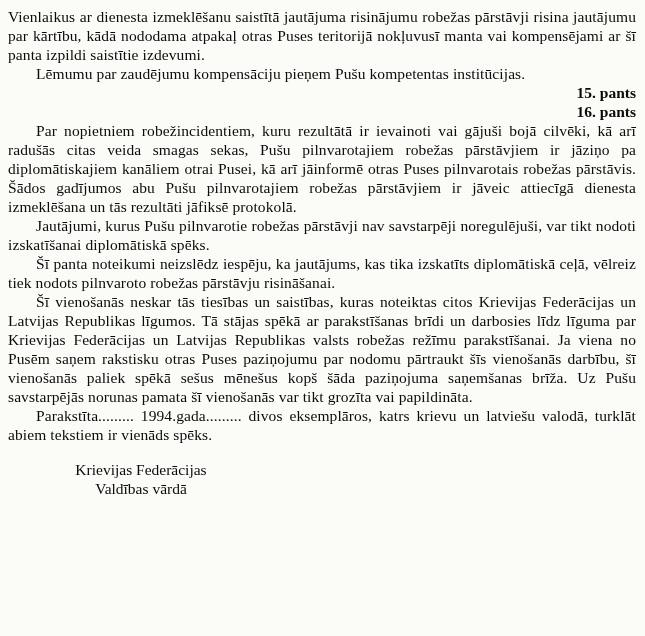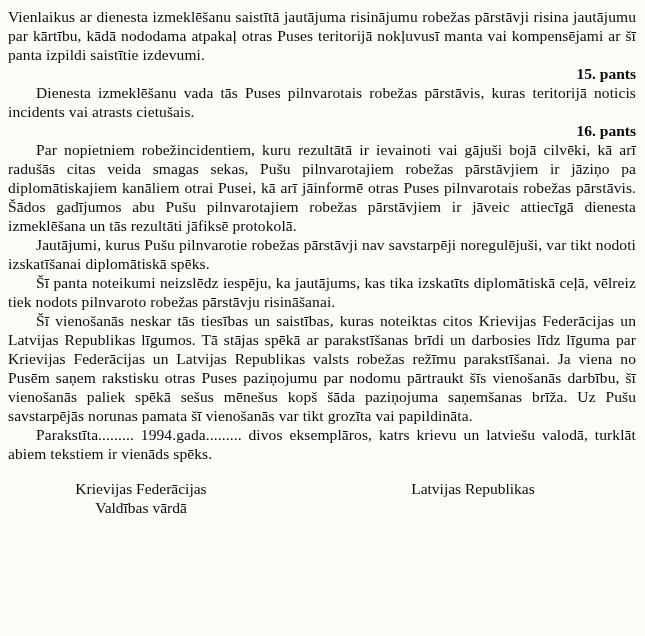--- a/index.html
+++ b/index.html
@@ -54,38 +54,37 @@
     .sig-col.right {
       transform: translateX(-16px);
     }
   </style>
 </head>
 <body>
 
 <div class="page">
 
   <p class="para no-indent">Vienlaikus ar dienesta izmeklēšanu saistītā jautājuma risinājumu robežas pārstāvji risina jautājumu par kārtību, kādā nododama atpakaļ otras Puses teritorijā nokļuvusī manta vai kompensējami ar šī panta izpildi saistītie izdevumi.</p>
+  <p class="para">Lēmumu par zaudējumu kompensāciju pieņem Pušu kompetentas institūcijas.</p>
 
   <p class="heading">15. pants</p>
 
-  <p class="para">Dienesta izmeklēšanu vada tās Puses pilnvarotais robežas pārstāvis, kuras teritorijā noticis incidents vai atrasts cietušais.</p>
 
   <p class="heading">16. pants</p>
 
   <p class="para">Par nopietniem robežincidentiem, kuru rezultātā ir ievainoti vai gājuši bojā cilvēki, kā arī radušās citas veida smagas sekas, Pušu pilnvarotajiem robežas pārstāvjiem ir jāziņo pa diplomātiskajiem kanāliem otrai Pusei, kā arī jāinformē otras Puses pilnvarotais robežas pārstāvis. Šādos gadījumos abu Pušu pilnvarotajiem robežas pārstāvjiem ir jāveic attiecīgā dienesta izmeklēšana un tās rezultāti jāfiksē protokolā.</p>
   <p class="para">Jautājumi, kurus Pušu pilnvarotie robežas pārstāvji nav savstarpēji noregulējuši, var tikt nodoti izskatīšanai diplomātiskā spēks.</p>
   <p class="para">Šī panta noteikumi neizslēdz iespēju, ka jautājums, kas tika izskatīts diplomātiskā ceļā, vēlreiz tiek nodots pilnvaroto robežas pārstāvju risināšanai.</p>
 
 
   <p class="para">Šī vienošanās neskar tās tiesības un saistības, kuras noteiktas citos Krievijas Federācijas un Latvijas Republikas līgumos. Tā stājas spēkā ar parakstīšanas brīdi un darbosies līdz līguma par Krievijas Federācijas un Latvijas Republikas valsts robežas režīmu parakstīšanai. Ja viena no Pusēm saņem rakstisku otras Puses paziņojumu par nodomu pārtraukt šīs vienošanās darbību, šī vienošanās paliek spēkā sešus mēnešus kopš šāda paziņojuma saņemšanas brīža. Uz Pušu savstarpējās norunas pamata šī vienošanās var tikt grozīta vai papildināta.</p>
   <p class="para">Parakstīta......... 1994.gada......... divos eksemplāros, katrs krievu un latviešu valodā, turklāt abiem tekstiem ir vienāds spēks.</p>
 
   <div class="signatures">
     <div class="sig-col left">
       <div>Krievijas Federācijas</div>
       <div>Valdības vārdā</div>
     </div>
     <div class="sig-col right">
-      <div>Latvijas Republikas</div>
     </div>
   </div>
 
 </div>
 
 </body></html>

